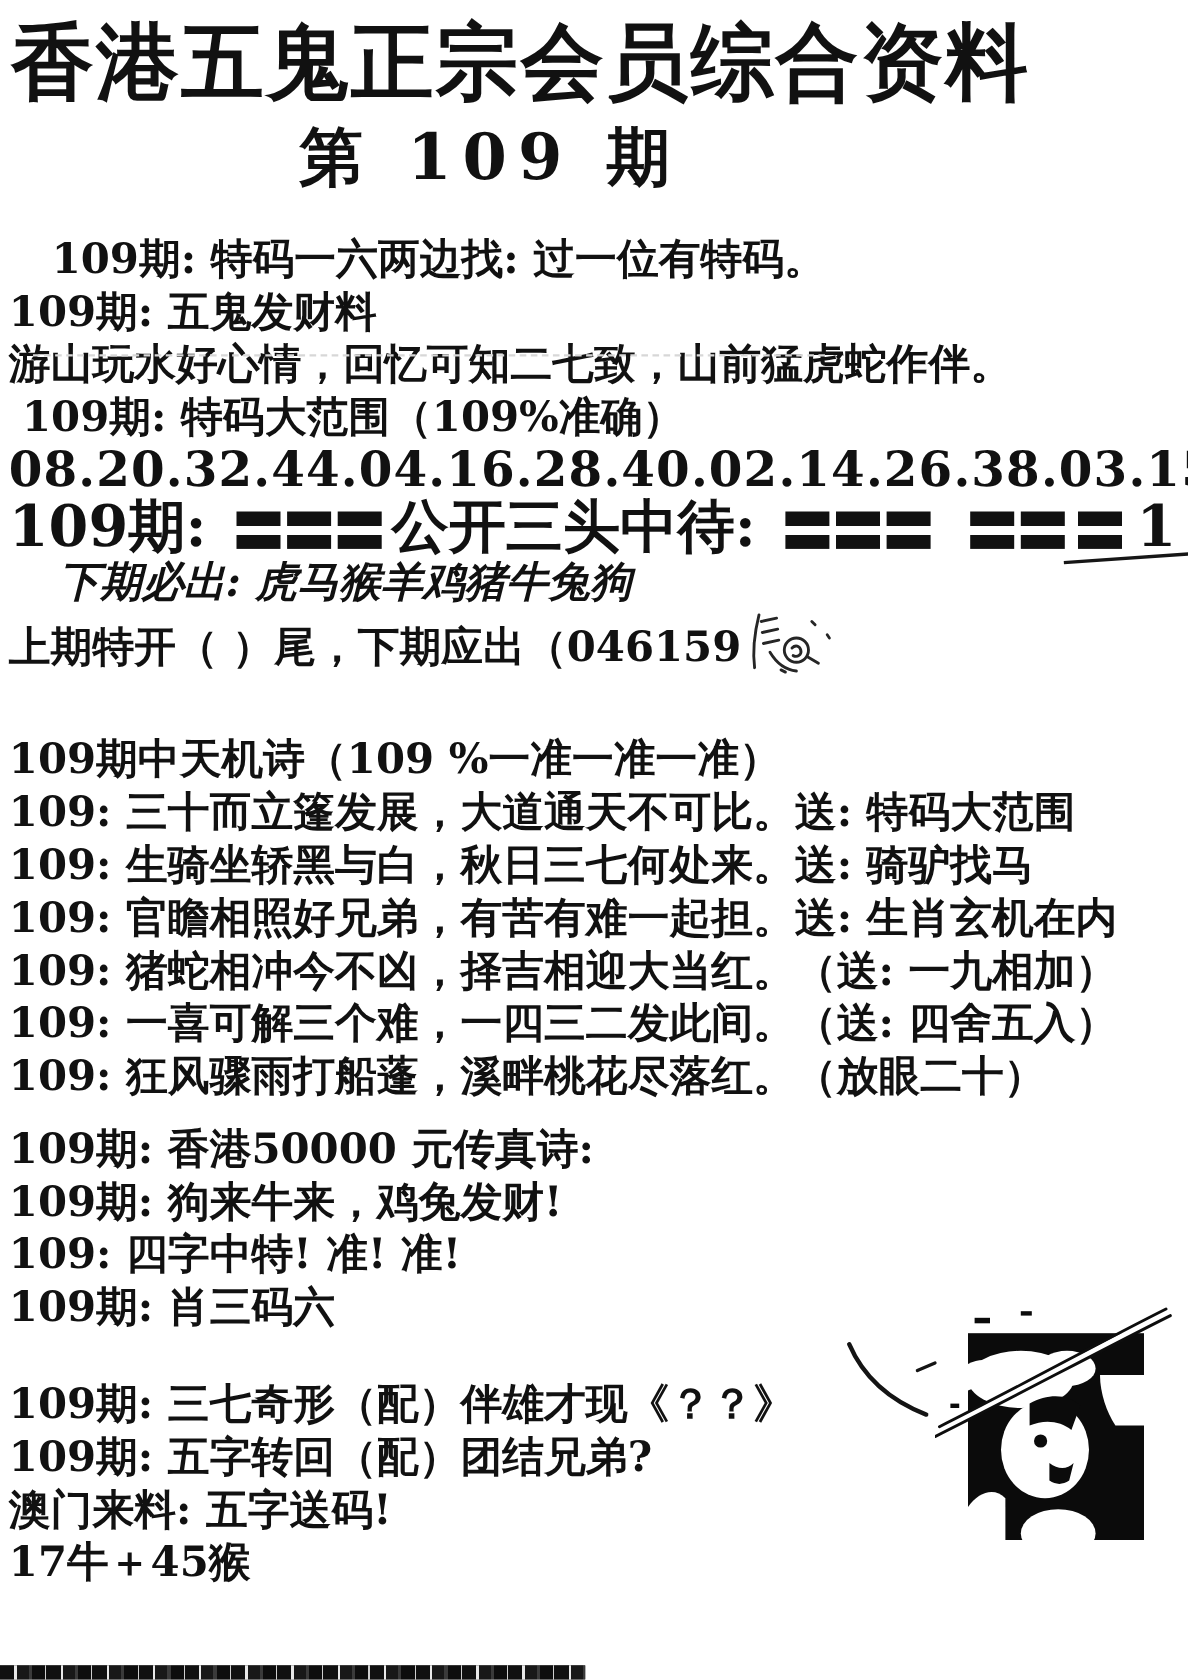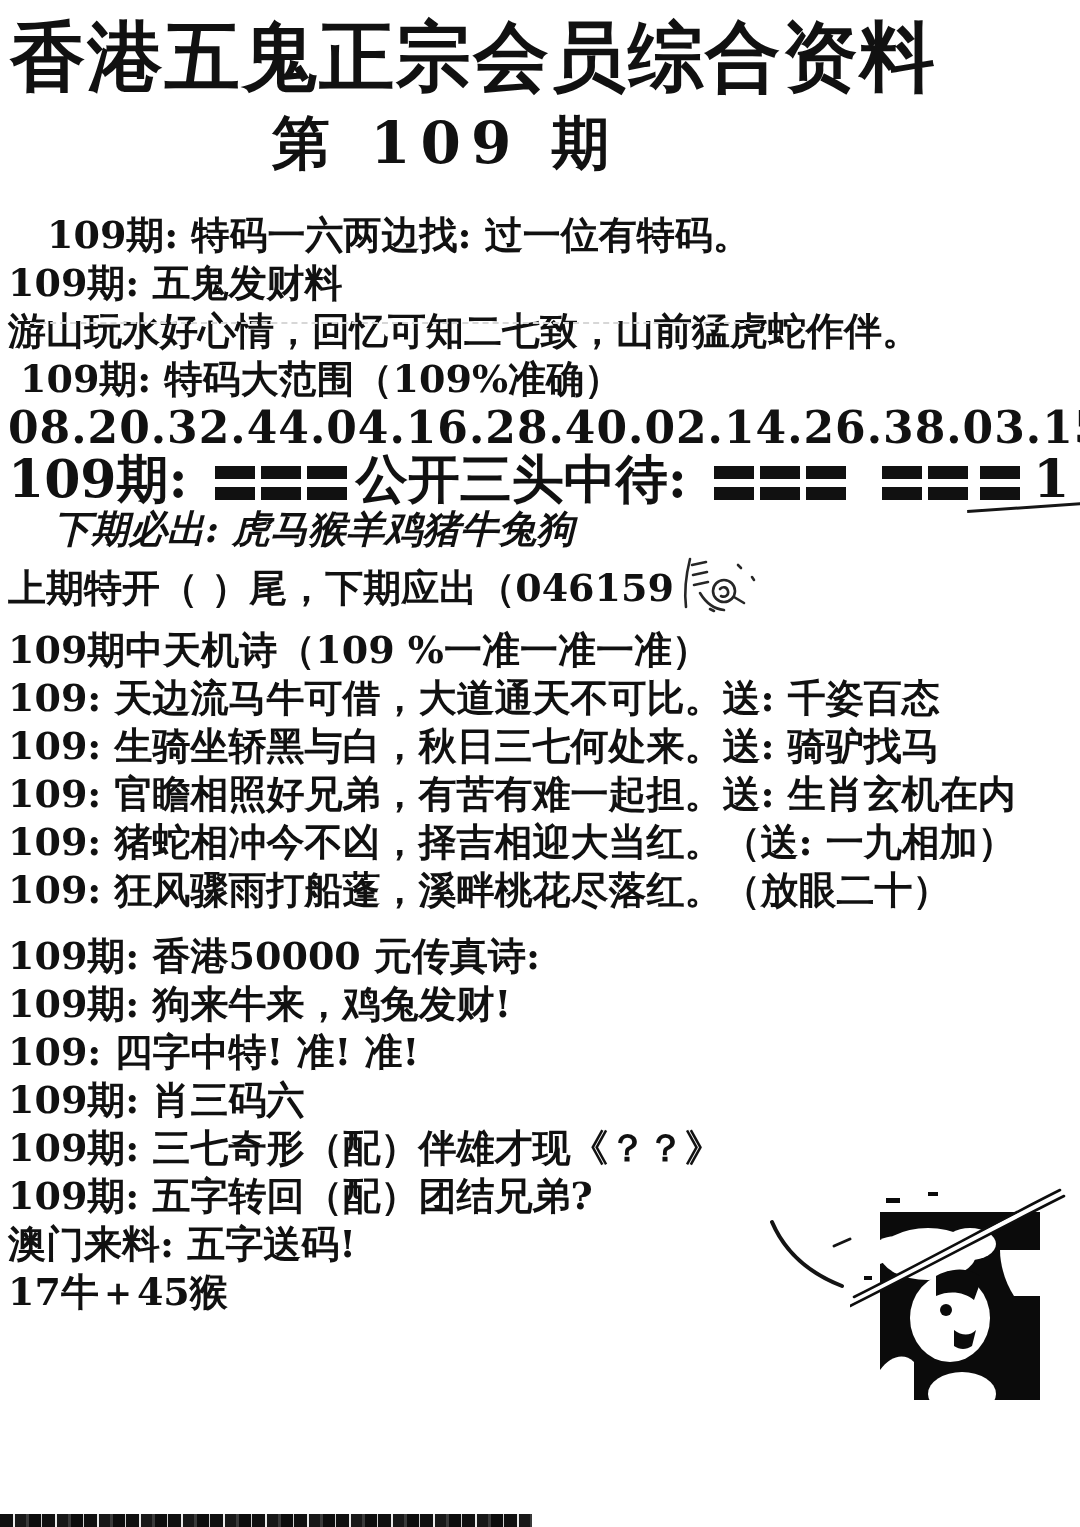--- a/index.html
+++ b/index.html
@@ -9,21 +9,21 @@
   .title{margin:14px 4px 0 10px;font-size:76px;font-weight:bold;letter-spacing:2px;
          white-space:nowrap;transform:scaleX(.99);transform-origin:left;line-height:1.12;}
   .title-rule{position:absolute;left:30px;top:322px;width:720px;border-top:2px dashed #d7d7d7;}
   .issue{margin:6px 0 0 272px;font-size:58px;font-weight:bold;letter-spacing:10px;}
 
   .txt{margin:0 0 0 8px;font-size:38px;font-weight:600;line-height:48px;white-space:nowrap;}
   .txt.first{margin-top:28px;margin-left:47px;}
   .indent1{margin-left:20px;}
   .indent2{margin-left:53px;font-style:italic;}
   .nums{margin-left:8px;font-size:44px;font-weight:bold;line-height:50px;letter-spacing:1px;white-space:nowrap;}
-  .gap-md{}
+  .gap-md{margin-top:40px;}
   .gap-lg{margin-top:18px;}
 
   
   .blk{display:inline-block;width:40px;height:34px;margin:0 3px;vertical-align:-3px;
        background:linear-gradient(#111 0 38%, rgba(0,0,0,0) 38% 62%, #111 62% 100%);}
   .blk-group{display:inline-block;margin:0 6px;}
   .heads-line{position:relative;font-size:52px;line-height:52px;}
   .u-mark{position:relative;display:inline-block;}
   .u-mark::after{content:"";position:absolute;left:-10px;right:-4px;bottom:-4px;height:3px;
                  background:#161616;transform:rotate(-4deg);}
@@ -76,24 +76,25 @@
             <path d="M40,36 C43,33 47,34 48,38 C49,42 45,45 41,43"></path>
             <path d="M54,44 L64,50"></path>
             <path d="M58,12 l3,3"></path>
             <path d="M72,24 l2,3"></path>
             <path d="M30,56 l4,2"></path>
           </g>
         </svg></span>
   </div>
 
   <div class="txt gap-md">109期中天机诗（109 %一准一准一准）</div>
-  <div class="txt">109: 天边流马牛可借，大道通天不可比。送: 千姿百态</div>
+  <div class="txt">109: 三十而立篷发展，大道通天不可比。送: 特码大范围</div>
   <div class="txt">109: 生骑坐轿黑与白，秋日三七何处来。送: 骑驴找马</div>
   <div class="txt">109: 官瞻相照好兄弟，有苦有难一起担。送: 生肖玄机在内</div>
   <div class="txt">109: 猪蛇相冲今不凶，择吉相迎大当红。（送: 一九相加）</div>
+  <div class="txt">109: 一喜可解三个难，一四三二发此间。（送: 四舍五入）</div>
   <div class="txt">109: 狂风骤雨打船蓬，溪畔桃花尽落红。（放眼二十）</div>
 
   <div class="txt gap-lg">109期: 香港50000 元传真诗:</div>
   <div class="txt">109期: 狗来牛来，鸡兔发财!</div>
   <div class="txt">109: 四字中特! 准! 准!</div>
   <div class="txt">109期: 肖三码六</div>
 
   <div class="txt gap-md">109期: 三七奇形（配）伴雄才现《？？》</div>
   <div class="txt">109期: 五字转回（配）团结兄弟?</div>
   <div class="txt">澳门来料: 五字送码!</div>

